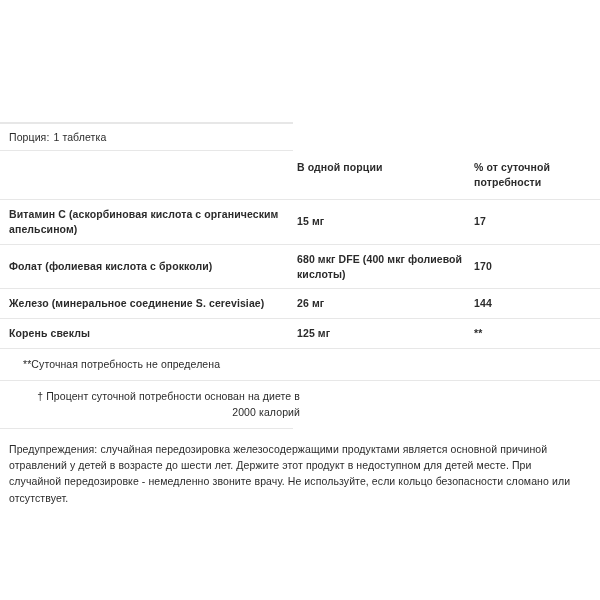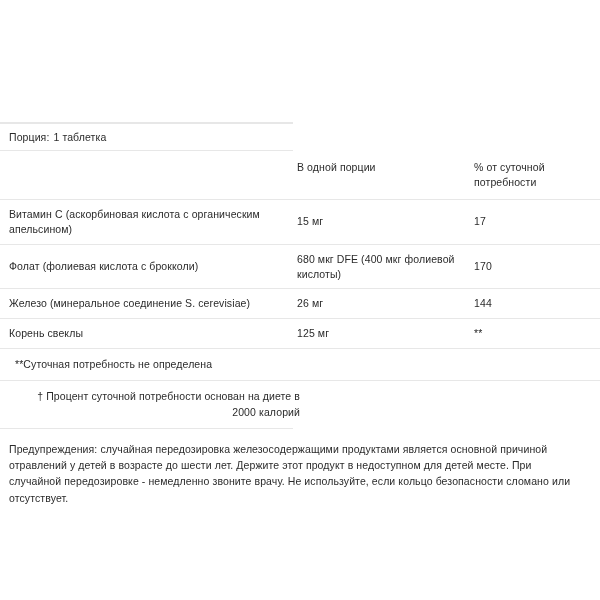--- a/index.html
+++ b/index.html
@@ -49,21 +49,21 @@
 
   
   .tbl {
     width: 100%;
     border-collapse: collapse;
     table-layout: fixed;
   }
   .tbl td, .tbl th {
     text-align: left;
     vertical-align: middle;
-    font-weight: 400;
+    font-weight: 700;
     font-size: 10.5px;
     letter-spacing: 0.1px;
     color: #2b2b2b;
     padding: 7px 10px 7px 0;
     line-height: 1.42;
     border-bottom: 1px solid #e7e7e7;
   }
   .tbl .c-name   { width: 297px; padding-left: 9px; }
   .tbl .c-amount { width: 177px; }
   .tbl .c-dv     { width: 126px; }
@@ -74,21 +74,21 @@
     vertical-align: top;
   }
   .tbl thead th.c-name { }
 
   
   .footnote {
     font-size: 10.5px;
     letter-spacing: 0.1px;
     line-height: 1.45;
     color: #2b2b2b;
-    padding: 8px 0 8px 15px;
+    padding: 8px 0 8px 23px;
   }
   .footnote.wrapped { width: 300px; text-align: right; }
 
   
   .para-block { padding: 12px 14px 0 9px; }
   .para {
     font-size: 10.5px;
     letter-spacing: 0.1px;
     line-height: 1.55;
     color: #2b2b2b;

